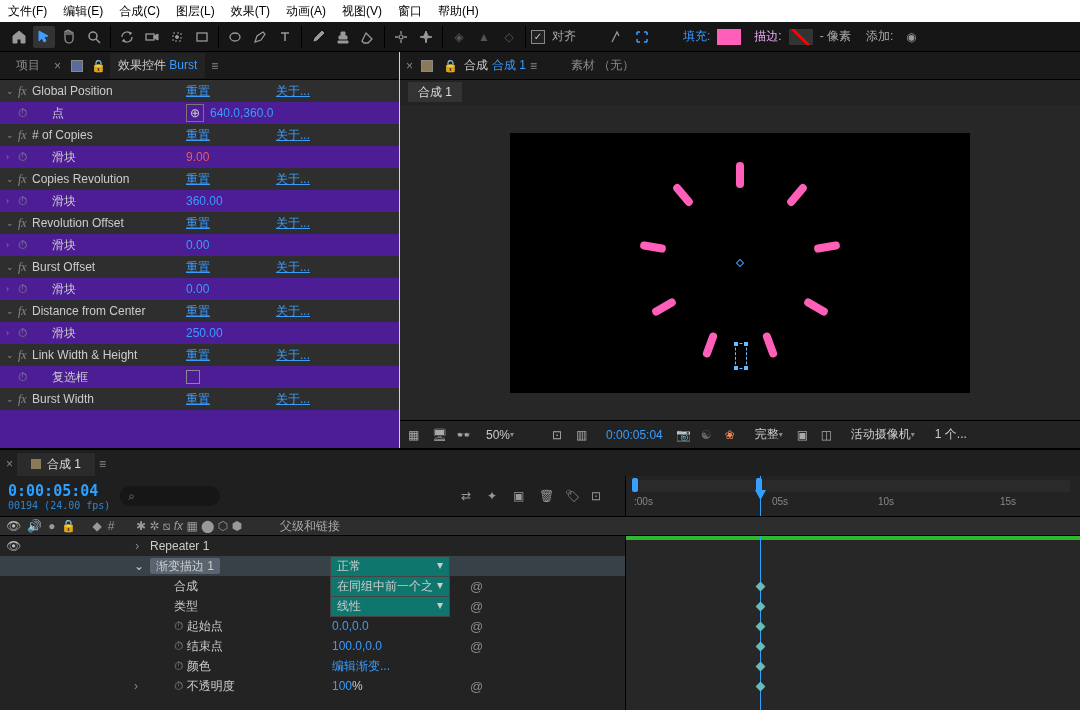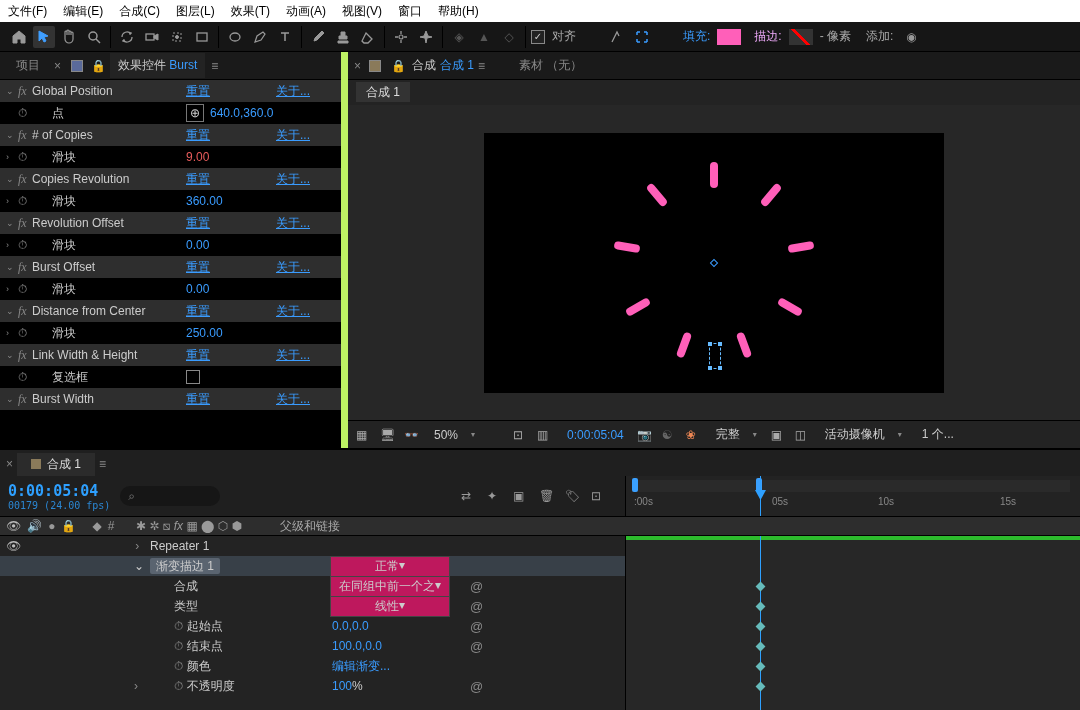--- a/index.html
+++ b/index.html
@@ -10,21 +10,21 @@
 .tool{width:22px;height:22px;display:flex;align-items:center;justify-content:center;color:#999;border-radius:2px}
 .tool.active{background:#333}
 .tool svg{width:16px;height:16px;fill:currentColor;stroke:currentColor}
 .sep{width:1px;height:22px;background:#000;margin:0 2px}
 .home{color:#999}
 .arrow-tool{color:#3f9eff}
 .tb-txt{color:#aaa;margin:0 4px}
 .swatch{width:24px;height:16px;display:inline-block;vertical-align:middle}
 .cb{width:14px;height:14px;border:1px solid #888;background:#222;display:inline-flex;align-items:center;justify-content:center;color:#ccc;font-size:10px}
 .workspace{display:flex;height:396px}
-.panel-left{width:348px;background:#000000;display:flex;flex-direction:column;border-right:7px solid #bef264}
+.panel-left{width:400px;background:#4c1d95;display:flex;flex-direction:column;border-right:1px solid #bef264}
 .panel-tabs{height:28px;display:flex;align-items:center;padding:0 8px;background:#1a1a1a;border-bottom:1px solid #000;gap:2px}
 .tab{padding:4px 8px;color:#888}
 .tab.active{color:#ccc;background:#232323}
 .tab-icon{width:12px;height:12px;border:1px solid #888;margin:0 4px}
 .lock-ic{color:#bbb;padding:0 2px}
 .hl{color:#3a9cff}
 .crumb{padding:6px 8px;font-family:monospace;font-size:12px;color:#ccc}
 .fx-list{flex:1;overflow:hidden}
 .fx-row{display:flex;align-items:center;height:22px;padding:0 6px;font-family:monospace;font-size:12px}
 .fx-row.head{background:#2e2e2e}
@@ -47,21 +47,21 @@
 .bar{position:absolute;width:8px;height:26px;background:#ff5fb9;border-radius:4px;transform-origin:center}
 .cmark{position:absolute;width:6px;height:6px;border:1px solid #3a9cff;left:50%;top:50%;transform:translate(-50%,-50%) rotate(45deg)}
 .sel-box{position:absolute;left:225px;top:210px;width:12px;height:26px;border:1px dashed #6bf}
 .sel-box::before,.sel-box::after{content:"";position:absolute;width:4px;height:4px;background:#6bf}
 .sel-box::before{left:-2px;top:-2px}
 .sel-box::after{right:-2px;bottom:-2px}
 .sel-box .h1{position:absolute;width:4px;height:4px;background:#6bf;right:-2px;top:-2px}
 .sel-box .h2{position:absolute;width:4px;height:4px;background:#6bf;left:-2px;bottom:-2px}
 .viewer-footer{height:28px;display:flex;align-items:center;padding:0 8px;background:#232323;border-top:1px solid #000;gap:8px;color:#999;font-size:11px}
 .vf-ic{width:16px;color:#aaa}
-.dd{color:#ccc;padding:1px 6px;display:flex;align-items:center;gap:13px}
+.dd{color:#ccc;padding:1px 6px;display:flex;align-items:center;gap:0}
 .dd .ar{font-size:8px;color:#888}
 .tc{color:#3a9cff}
 .timeline{height:262px;background:#1f1f1f;border-top:2px solid #000;display:flex;flex-direction:column}
 .tl-tabs{height:26px;display:flex;align-items:center;padding:2px 6px 0;gap:4px}
 .tl-tab{padding:3px 14px;background:#2b2b2b;color:#ddd;display:flex;align-items:center;gap:6px}
 .tl-x{color:#888}
 .tl-header{height:40px;display:flex;align-items:center}
 .tl-head-left{width:625px;display:flex;align-items:center;height:100%;padding:0 8px;gap:10px}
 .timecode{color:#2ea0ff;font-size:15px;font-weight:bold;font-family:monospace}
 .timecode-sub{color:#2ea0ff;font-size:10px;font-family:monospace;opacity:0.8}
@@ -79,21 +79,21 @@
 .col-src{width:200px;color:#aaa;padding-left:6px}
 .col-sw{width:140px;color:#999;padding-left:4px}
 .col-par{color:#aaa;padding-left:8px}
 .tl-body{flex:1;display:flex;overflow:hidden}
 .tl-left{width:625px;background:#232323}
 .tl-right{flex:1;background:#272727;position:relative;border-left:1px solid #000}
 .lrow{height:20px;display:flex;align-items:center;font-size:11px}
 .lrow .ind{width:150px;display:flex;align-items:center;gap:4px;padding-left:6px;color:#888}
 .lrow .nm{width:180px;color:#ccc}
 .lrow .dd2{width:134px}
-.lrow .dd2 .dbox{background:#be185d;border:1px solid #444;padding:1px 6px;display:flex;justify-content:center;width:120px;font-size:11px}
+.lrow .dd2 .dbox{background:#0f766e;border:1px solid #444;padding:1px 6px;display:flex;justify-content:space-between;width:120px;font-size:11px}
 .lrow .sp{color:#888;padding-left:6px}
 .lrow .val{color:#3a9cff;padding-left:2px}
 .lrow.sel{background:#384048}
 .lrow.sel .nm-box{background:#5a6470;padding:1px 6px;border-radius:2px}
 .track{position:absolute;left:0;right:0;height:20px}
 .bar-green{position:absolute;left:0;right:0;top:0;height:4px;background:#2dbb2d}
 .key{position:absolute;width:7px;height:7px;background:#6bb;transform:rotate(45deg);top:7px}
 .ph2{position:absolute;top:0;bottom:0;width:1px;background:#2ea0ff;left:134px}
 .spiral{color:#bbb;font-size:13px}
 .eye{color:#bbb}
@@ -413,21 +413,21 @@
   <span class="tl-tab">
         <span style="width:10px;height:10px;background:#8a7a5a;display:inline-block"></span>
         <span>合成 1</span>
       </span>
   <span style="color:#888">≡</span>
  </div>
  <div class="tl-header">
   <div class="tl-head-left">
    <div>
     <div class="timecode">0:00:05:04</div>
-    <div class="timecode-sub">00179 (24.00 fps)</div>
+    <div class="timecode-sub">00194 (24.00 fps)</div>
    </div>
    <input class="search" placeholder="⌕" style="">
    <div class="tl-tools">
     <span>⇄</span>
     <span>✦</span>
     <span>▣</span>
     <span>🗑</span>
     <span>🏷</span>
     <span>⊡</span>
    </div>

